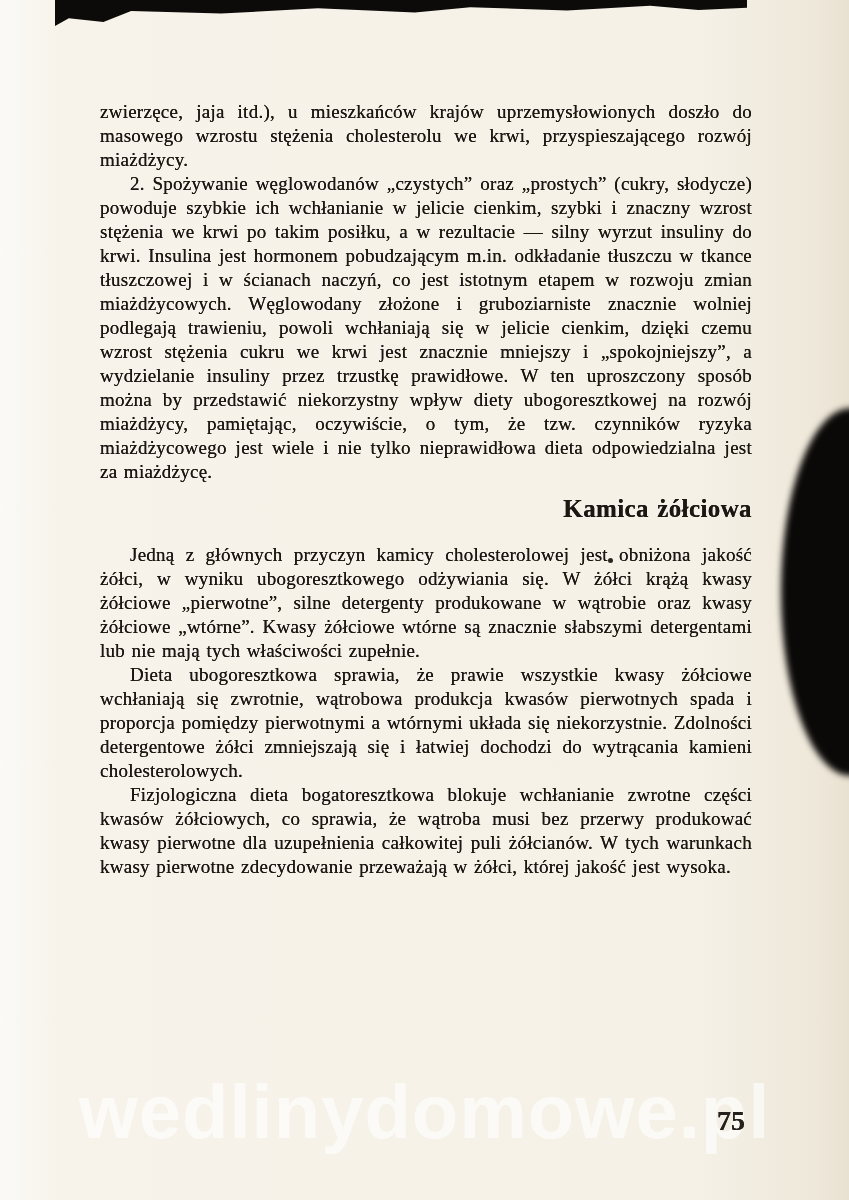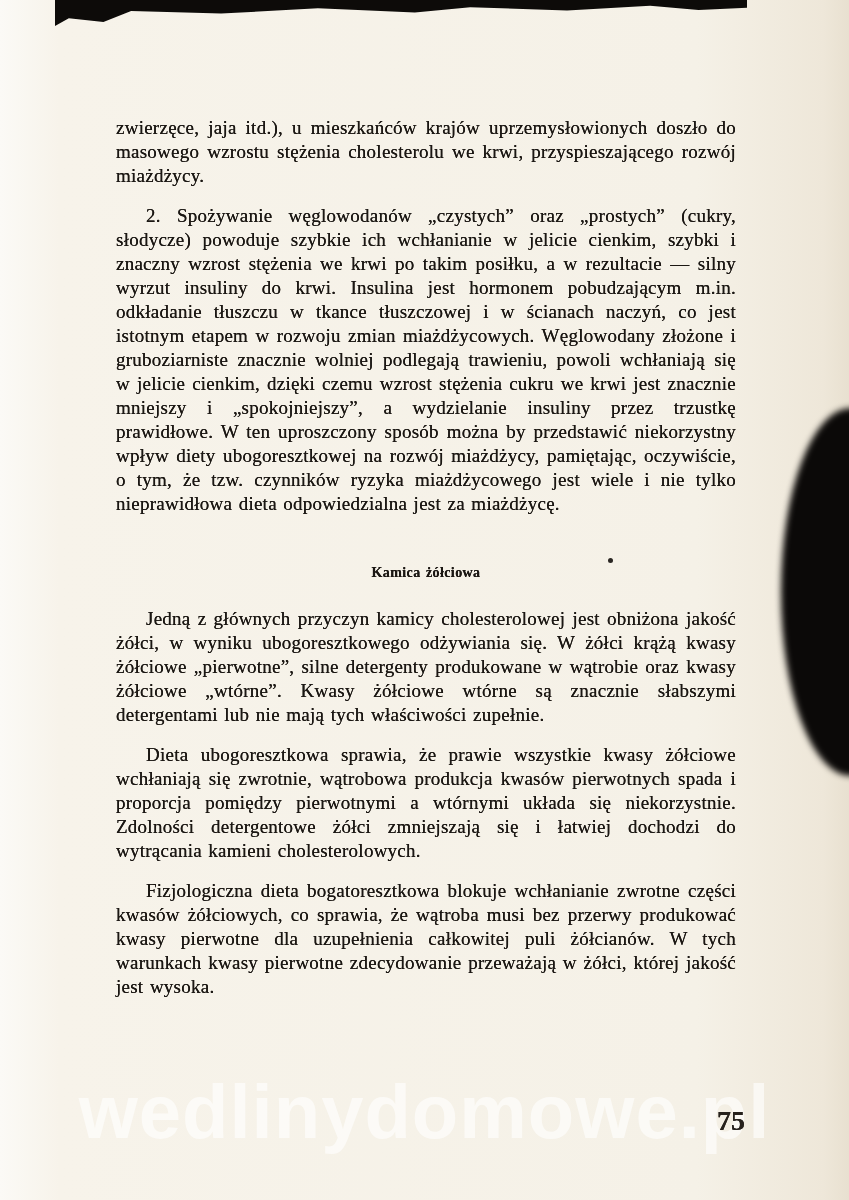--- a/index.html
+++ b/index.html
@@ -43,28 +43,28 @@
     left: 100px; top: 100px;
     width: 652px;
     color: #1b1713;
     font-size: 19px;
     line-height: 24px;
     text-align: justify;
     letter-spacing: 0.25px;
     word-spacing: 1.5px;
     text-shadow: 0 0 0.45px #1b1713;
   }
-  .para { margin: 16px; text-indent: 30px; }
+  .para { margin: 0; text-indent: 30px; }
   .para.no-indent { text-indent: 0; }
   .heading {
-    margin: 45px 0 22px 0;
-    font-size: 14px;
+    margin: 13px 0 22px 0;
+    font-size: 25px;
     font-weight: bold;
     letter-spacing: 0.4px;
-    text-align: center;
+    text-align: right;
     text-indent: 0;
   }
 
   
   .watermark {
     position: absolute;
     left: 50%; top: 1068px;
     transform: translateX(-50%);
     font-family: "Liberation Sans", "DejaVu Sans", sans-serif;
     font-weight: bold;

